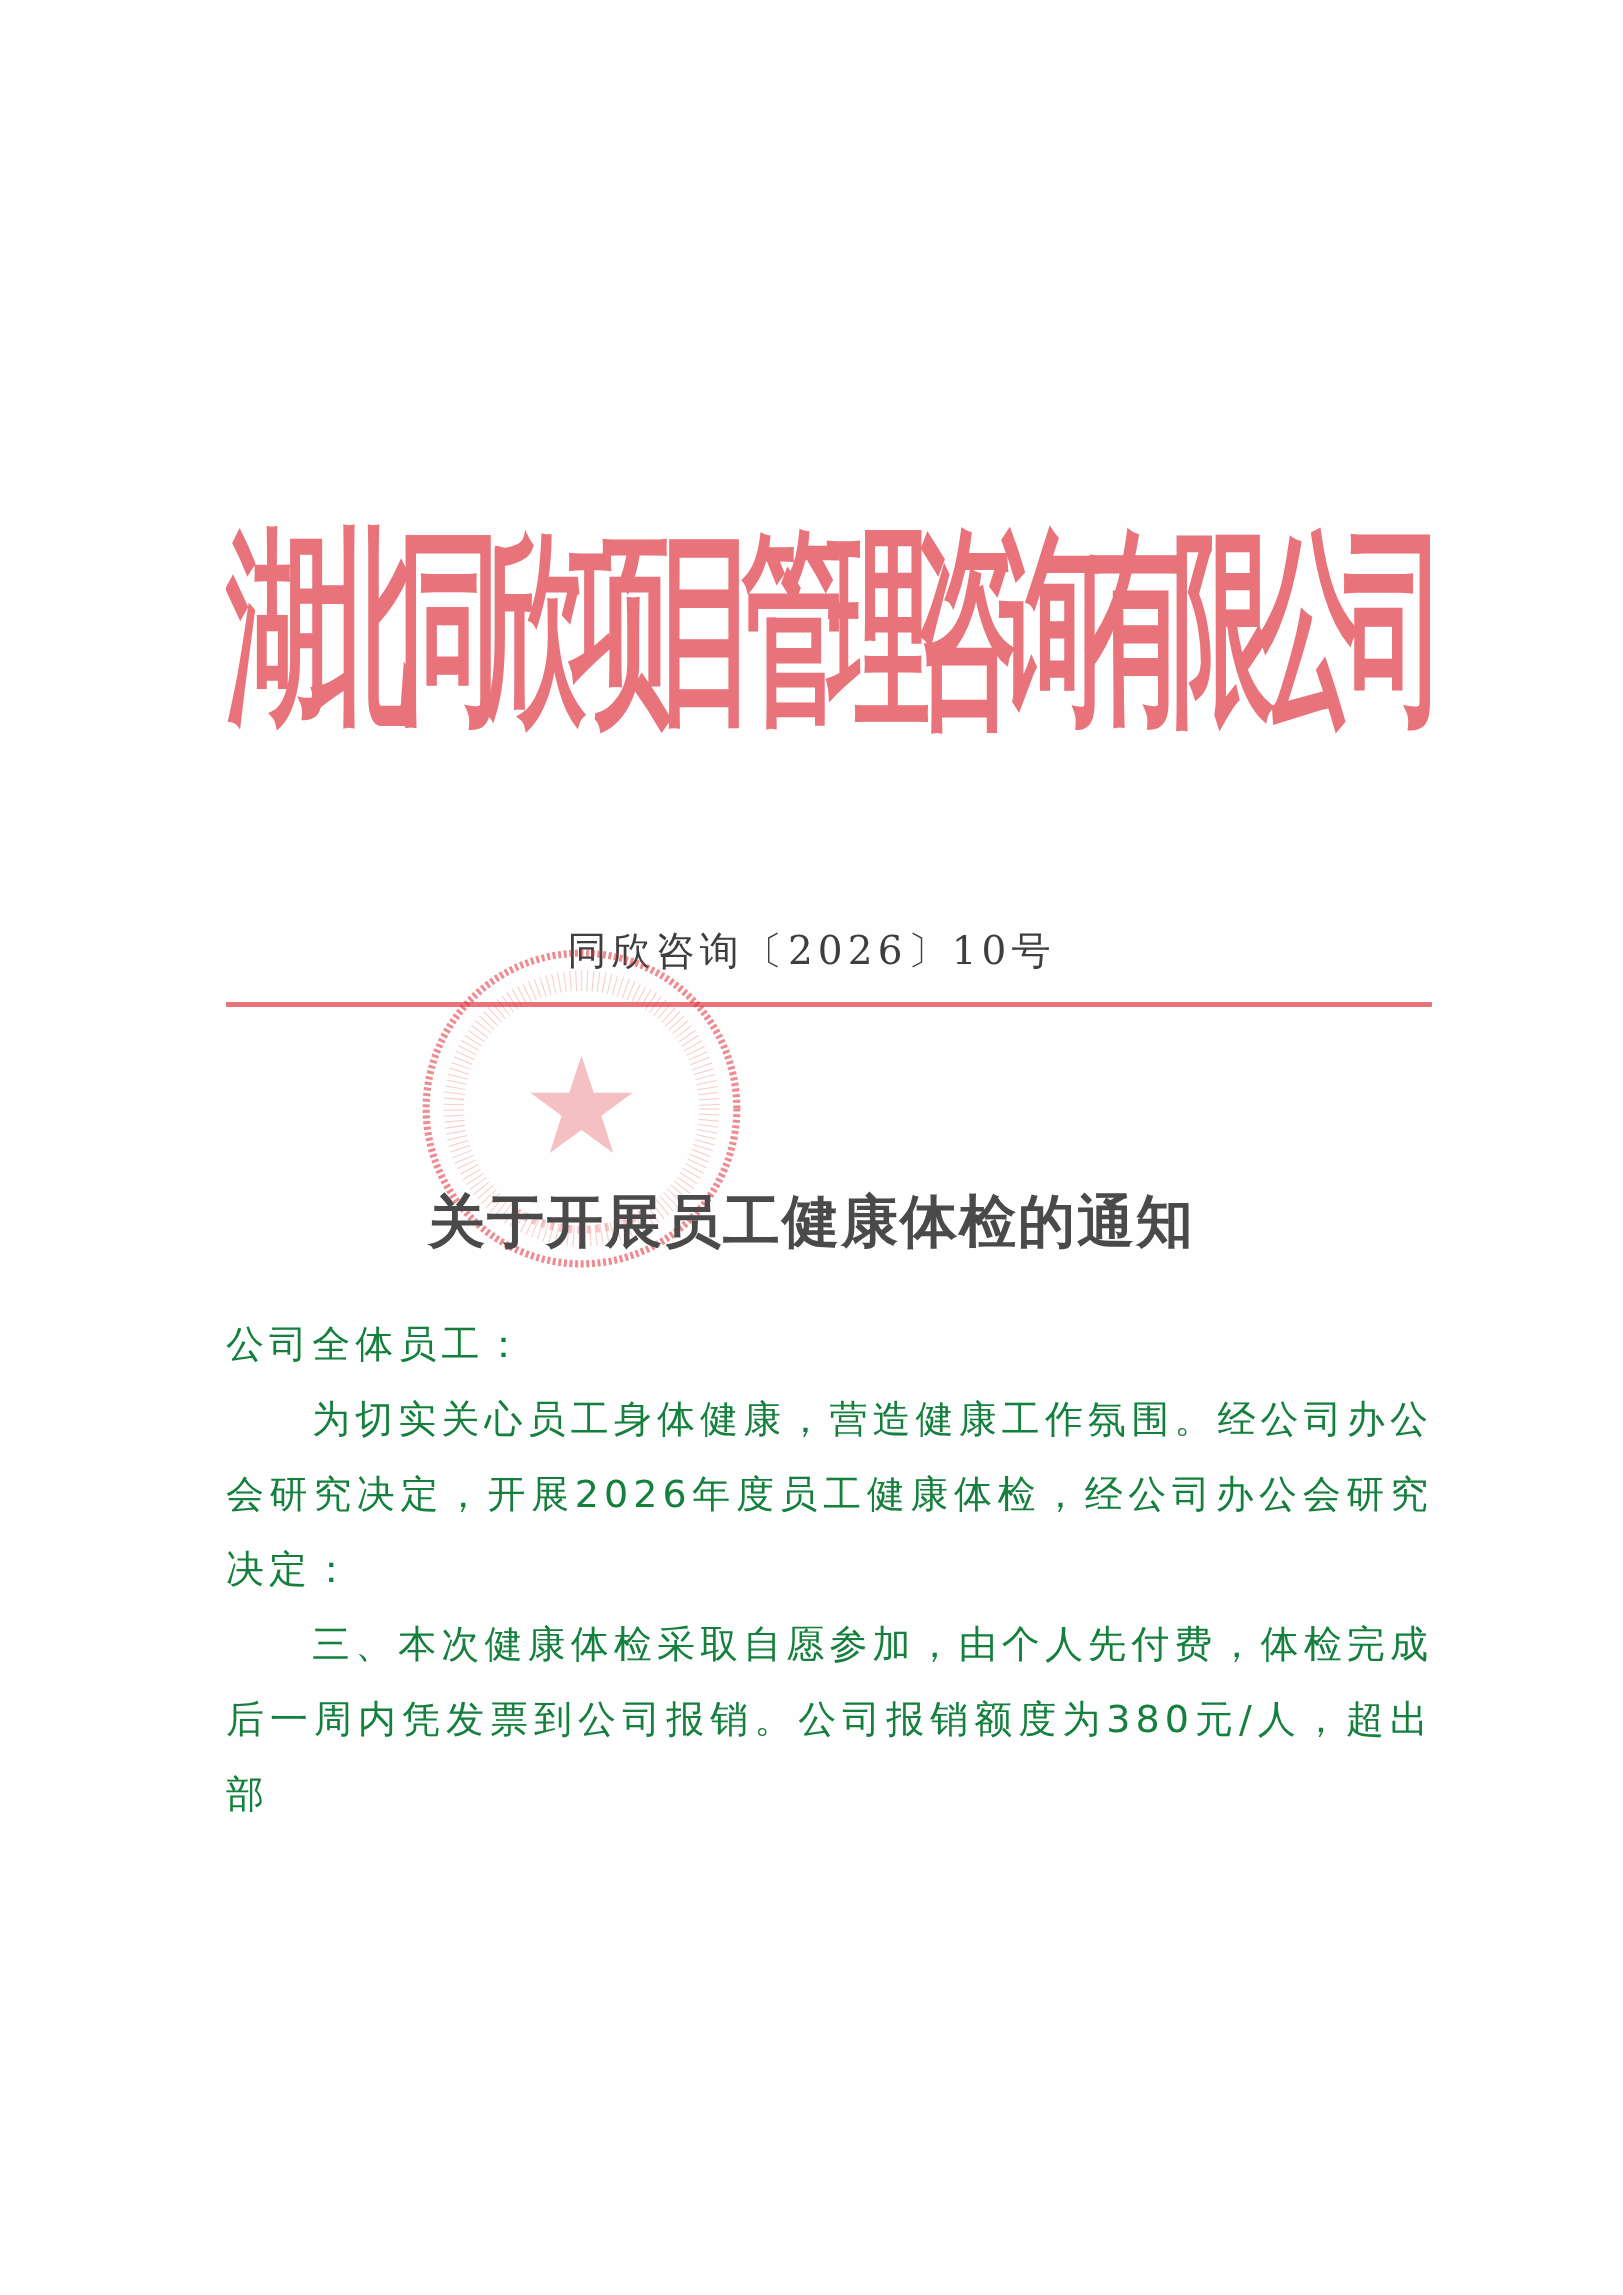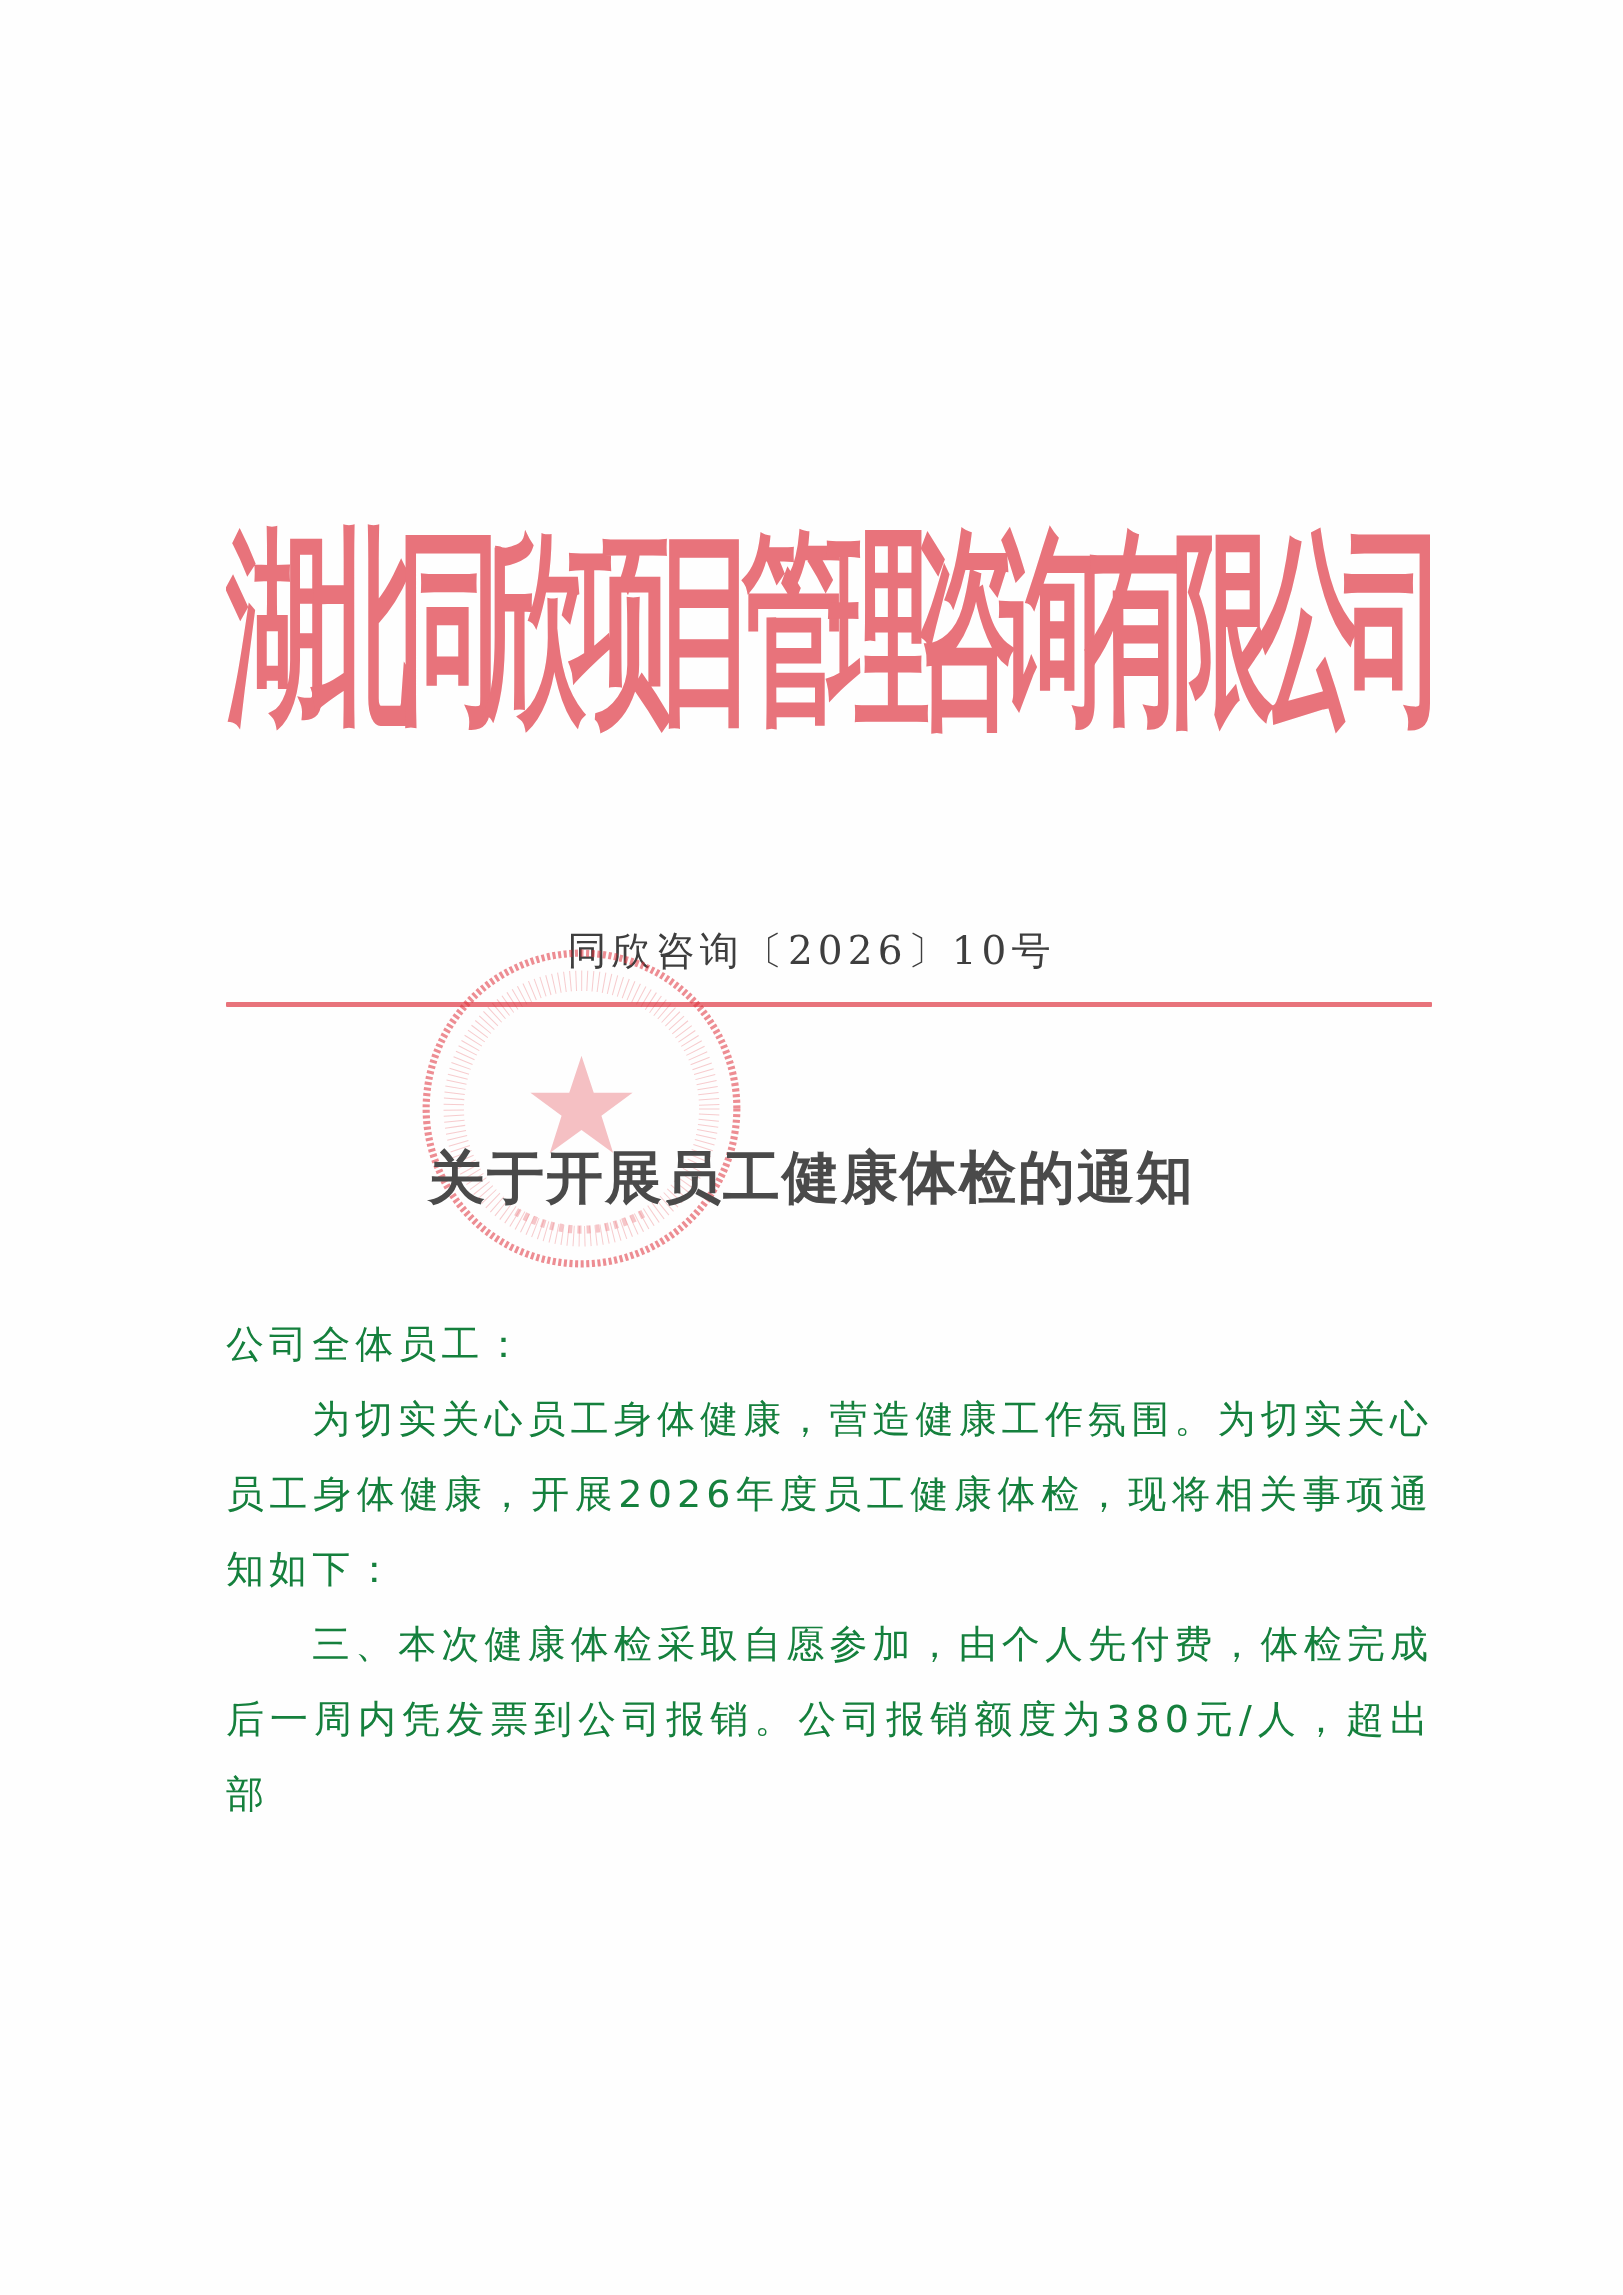--- a/index.html
+++ b/index.html
@@ -37,21 +37,21 @@
       position: absolute; left: 226px; top: 1002px; width: 1206px; height: 4.6px;
       background: #e8737b; border-radius: 1px;
     }
 
     .seal {
       position: absolute; left: 419px; top: 946px; width: 325px; height: 325px;
       opacity: 0.55; pointer-events: none;
     }
 
     .title {
-      position: absolute; left: 0; width: 1623px; top: 1144px;
+      position: absolute; left: 0; width: 1623px; top: 1188px;
       text-align: center;
       font-family: "DejaVu Serif", "Liberation Serif", serif;
       font-weight: bold;
       font-size: 57px; line-height: 66px;
       color: #4a4a4a;
       letter-spacing: 2px;
     }
 
     .body-text {
       position: absolute; left: 226px; top: 1307px; width: 1207px;
@@ -94,20 +94,20 @@
     <circle cx="318" cy="318" r="304" fill="none" stroke="#e0323c" stroke-width="14" stroke-dasharray="6 5"></circle>
     <circle cx="318" cy="318" r="250" fill="none" stroke="#e0323c" stroke-width="40" stroke-dasharray="2 9" opacity="0.45"></circle>
     <polygon points="318,215 342,287 418,287 357,332 380,405 318,360 256,405 279,332 218,287 294,287" fill="#e0323c" opacity="0.55"></polygon>
     <path d="M190,520 Q318,590 446,520" fill="none" stroke="#e0323c" stroke-width="16" stroke-dasharray="8 10" opacity="0.5"></path>
   </svg>
 
   <div class="title">关于开展员工健康体检的通知</div>
 
   <div class="body-text">
     <p>公司全体员工：</p>
-    <p class="indent">为切实关心员工身体健康，营造健康工作氛围。为切实关心员工身体健康，开展2026年度员工健康体检，现将相关事项通知如下：</p>
+    <p class="indent">为切实关心员工身体健康，营造健康工作氛围。经公司办公会研究决定，开展2026年度员工健康体检，经公司办公会研究决定：</p>
     <p class="indent">
       <span>三、</span><span></span><span>本次健康体检采取自愿参加，由个人先付费，体检完成后一周内凭发票到公司报销。公司报销额度为380元/人，超出部</span>
     </p>
   </div>
 
 </div>
 
 
 </body></html>

